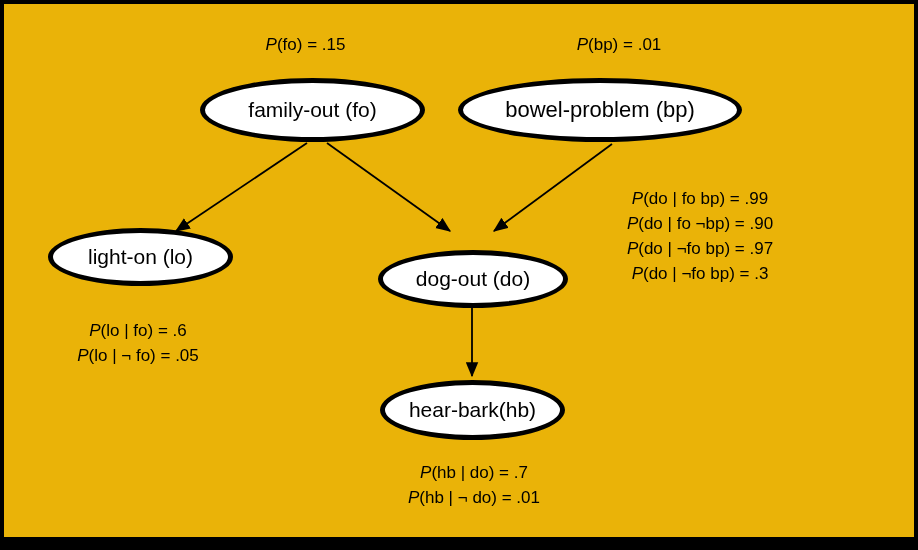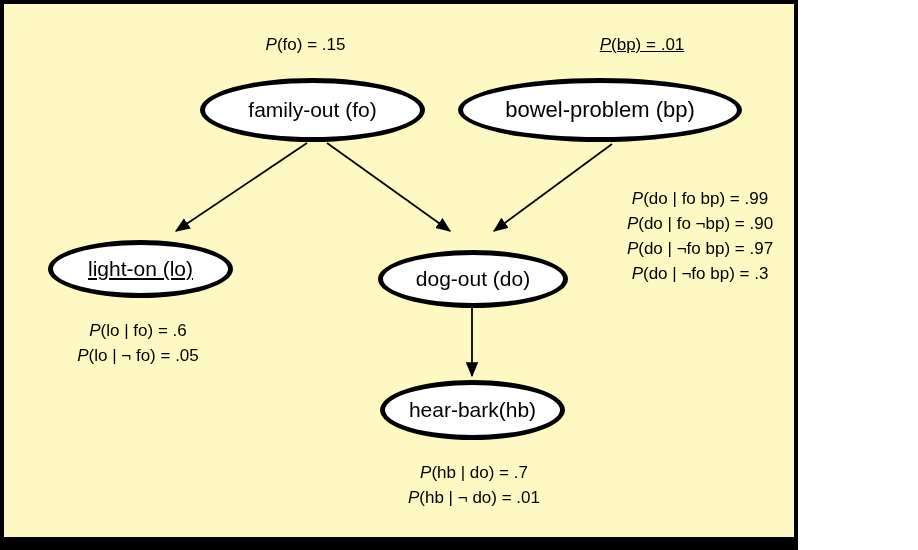--- a/index.html
+++ b/index.html
@@ -2,23 +2,23 @@
 <html><head>
 <meta charset="utf-8">
 <style>
   html,body{margin:0;padding:0;}
   body{
     font-family:"Liberation Sans", sans-serif;
     background:#ffffff;
   }
   .frame{
     position:relative;
-    width:798px;height:550px;
+    width:918px;height:550px;
     box-sizing:border-box;
-    background:#fef9c3;
+    background:#eab308;
     border:4px solid #000;
     border-bottom-width:13px;
     overflow:hidden;
   }
   .edges{
     position:absolute;left:0;top:0;width:910px;height:533px;
     pointer-events:none;
   }
   .node{
     position:absolute;
@@ -26,34 +26,34 @@
     background:#ffffff;
     border:5px solid #000;
     border-radius:50%;
     display:flex;align-items:center;justify-content:center;
     font-size:21px;
     color:#000;
     white-space:nowrap;
   }
   .node-family-out{left:196px;top:74px;width:225px;height:64px;}
   .node-bowel-problem{left:454px;top:74px;width:284px;height:64px;font-size:22px;}
-  .node-light-on{left:44px;top:236px;width:185px;height:58px;text-decoration:underline;}
+  .node-light-on{left:44px;top:224px;width:185px;height:58px;}
   .node-dog-out{left:374px;top:246px;width:190px;height:58px;justify-content:center;}
   .node-hear-bark{left:376px;top:376px;width:185px;height:60px;}
   .prob{
     position:absolute;
     font-size:17px;
     line-height:25px;
     color:#000;
     text-align:center;
     white-space:nowrap;
   }
   .prob .pi{font-style:italic;}
   .prior-fo{left:189px;top:28px;width:225px;}
-  .prior-bp{left:496px;top:28px;width:284px;text-decoration:underline;}
+  .prior-bp{left:473px;top:28px;width:284px;}
   .cpt-do{left:576px;top:182px;width:240px;}
   .cpt-lo{left:34px;top:314px;width:200px;}
   .cpt-hb{left:370px;top:456px;width:200px;}
 </style>
 </head>
 <body>
 
 <div class="frame">
 
   <svg class="edges" viewBox="0 0 910 533" xmlns="http://www.w3.org/2000/svg">

